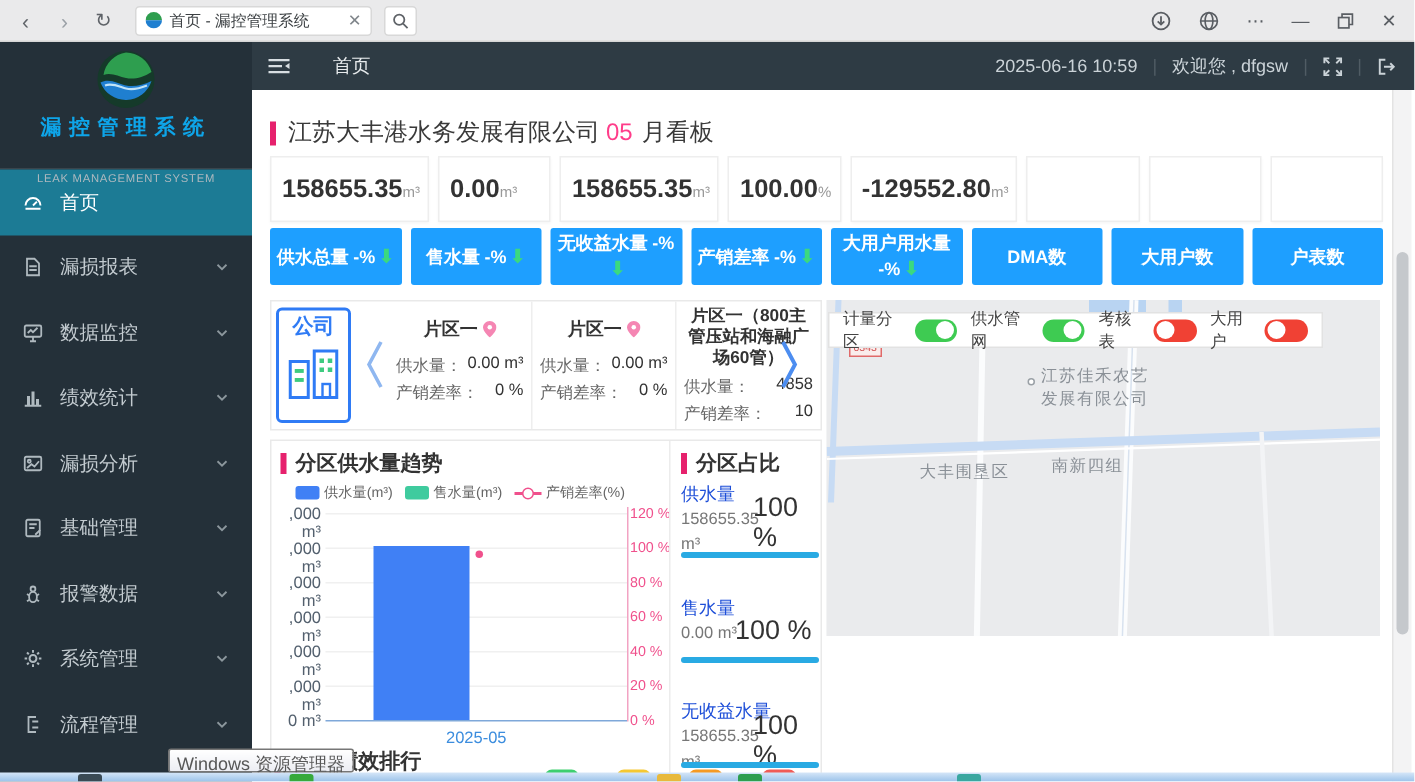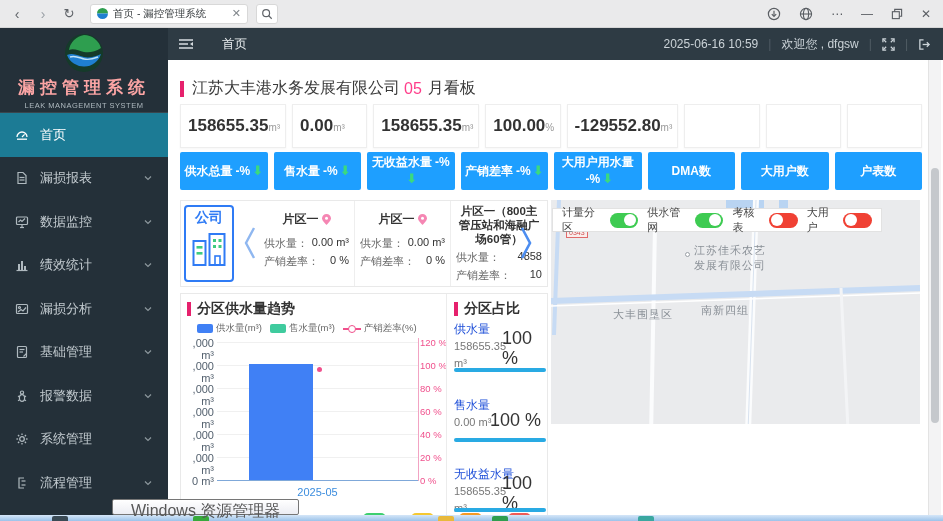--- a/index.html
+++ b/index.html
@@ -22,22 +22,22 @@
   .b-right { margin-left:auto; display:flex; align-items:center; gap:18px; padding-right:12px; color:#5A5E63; }
   .b-right .glyph { font-size:12px; }
 
   
   .app { position:absolute; left:0; top:28px; width:943px; height:493px; }
 
   
   .sidebar { position:absolute; left:0; top:0; width:168px; height:493px; background:#243039; }
   .logo-wrap { height:85px; text-align:center; padding-top:5px;
     border-bottom:1px solid #39454D; }
-  .logo-title { color:#fca5a5; font-size:17px; font-weight:bold; letter-spacing:5px; margin-top:3px; }
-  .logo-sub { color:#AEB9BF; font-size:7.5px; letter-spacing:.5px; margin-top:2px; }
+  .logo-title { color:#0ea5e9; font-size:14px; font-weight:bold; letter-spacing:5px; margin-top:3px; }
+  .logo-sub { color:#AEB9BF; font-size:7.5px; letter-spacing:.5px; margin-top:20px; }
   .menu-item { height:43.5px; display:flex; align-items:center; padding:0 15px;
     color:#C3CBD0; font-size:13px; }
   .menu-item .mi-icon { width:14px; height:14px; margin-right:11px; color:#AFB9BF; }
   .menu-item.active { background:#1C7B95; color:#fff; }
   .menu-item.active .mi-icon { color:#fff; }
   .menu-item .chev { margin-left:auto; color:#8C979D; }
 
   
   .main { position:absolute; left:168px; top:0; width:775px; height:493px; }
   .topbar { height:32px; background:#2E3B44; display:flex; align-items:center; color:#CBD3D8; }
@@ -143,23 +143,23 @@
   .ri-bar { position:absolute; left:273px; width:92px; height:4px; background:#29AAE3; border-radius:2px; }
 
   .rank-title { left:2px; top:205px; }
   .rank-pill { position:absolute; top:219px; width:23px; height:10px; border-radius:5px; }
 
   
   .scroll-track { position:absolute; left:760px; top:0; width:13px; height:461px; background:#F3F3F4; border-left:1px solid #E3E3E3; }
   .scroll-thumb { position:absolute; left:2px; top:108px; width:8px; height:255px; background:#C5C8CC; border-radius:4px; }
 
   
-  .win-tooltip { position:absolute; left:112px; top:499px; height:16px; padding:1px 18px;
+  .win-tooltip { position:absolute; left:112px; top:499px; height:16px; padding:1px 5px;
     background:linear-gradient(#FFFFFF,#ECEDF3); border:1px solid #767676; border-radius:2px;
-    font-size:16px; color:#575757; white-space:nowrap; z-index:50; }
+    font-size:12px; color:#575757; white-space:nowrap; z-index:50; }
   .taskbar { position:absolute; left:0; bottom:0; width:943px; height:6px;
     background:linear-gradient(#D5E6F8,#9CC3EA); z-index:40; }
   .tb-blob { position:absolute; top:1px; width:16px; height:5px; border-radius:2px 2px 0 0; }
 </style>
 </head>
 <body>
 
 <div class="browser-bar">
   <span class="b-navicon b-back">‹</span>
   <span class="b-navicon b-fwd">›</span>

